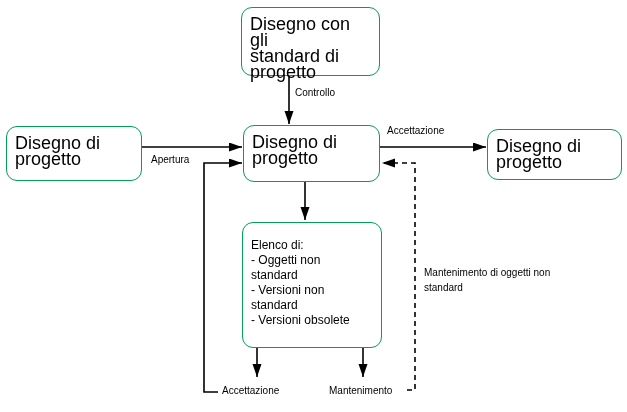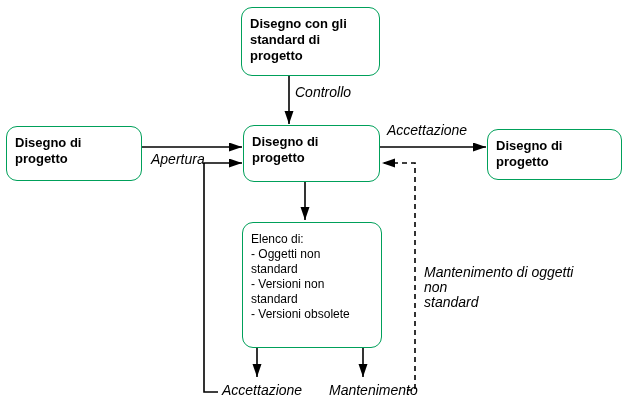--- a/index.html
+++ b/index.html
@@ -27,36 +27,35 @@
   }
   #wires path.dashed {
     stroke-dasharray: 5 4;
   }
   .box {
     position: absolute;
     box-sizing: border-box;
     border: 1px solid var(--box-border, #00a05a);
     border-radius: 11px;
     background: #ffffff;
-    font-weight: bold;
-    font-size: 13px;
+    font-weight: normal;
+    font-size: 18px;
     line-height: 16px;
     padding: 8px 6px 0 8px;
     white-space: pre-line;
   }
   .box.plain {
     font-weight: normal;
     font-size: 12px;
     line-height: 15px;
-    padding-top: 9px;
+    padding-top: 15px;
   }
   .lbl {
     position: absolute;
-    font-style: italic;
-    font-size: 14px;
+    font-size: 10px;
     line-height: 15px;
     white-space: pre-line;
   }
 </style>
 </head>
 <body>
 
 <div id="stage">
 
   <svg id="wires" viewBox="0 0 627 412" xmlns="http://www.w3.org/2000/svg">

